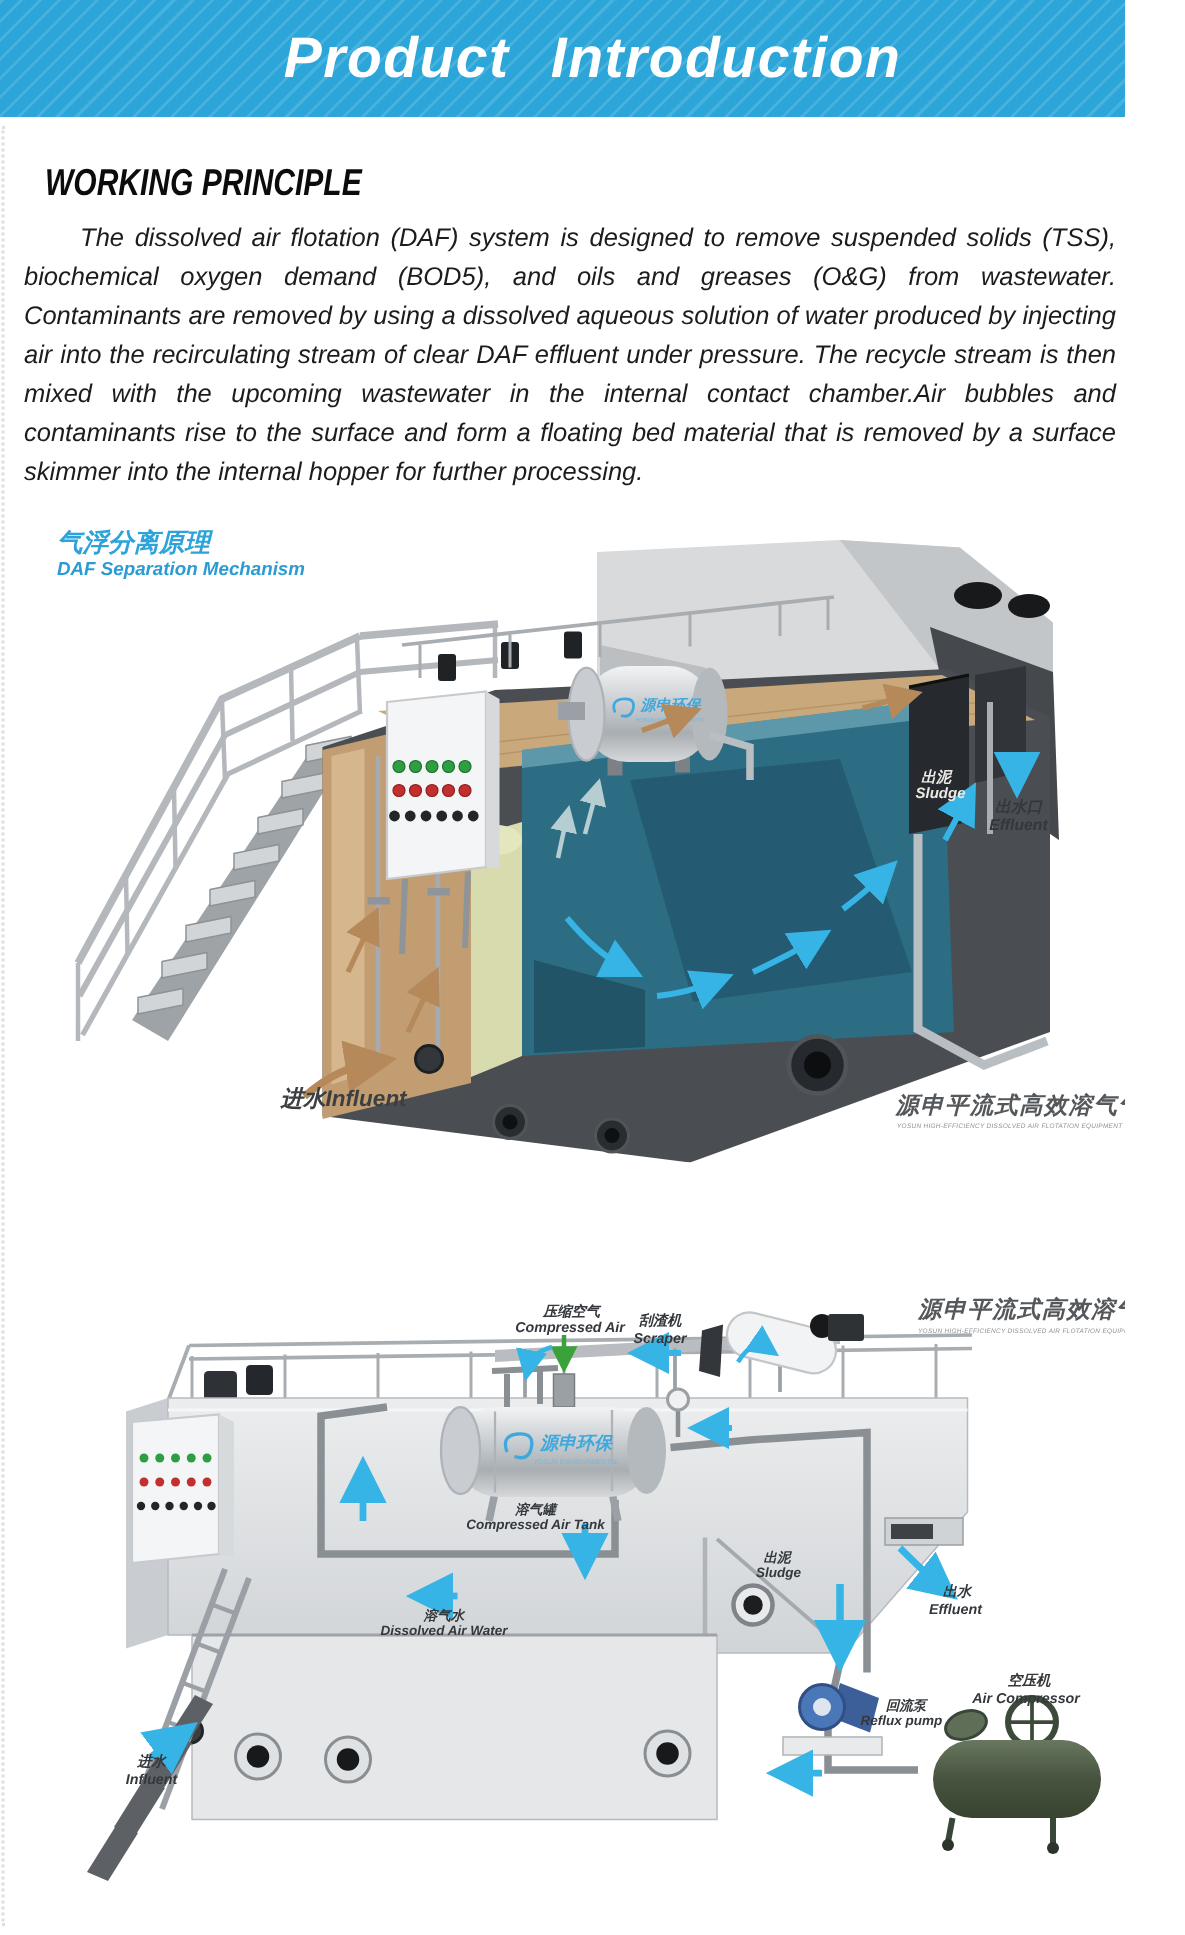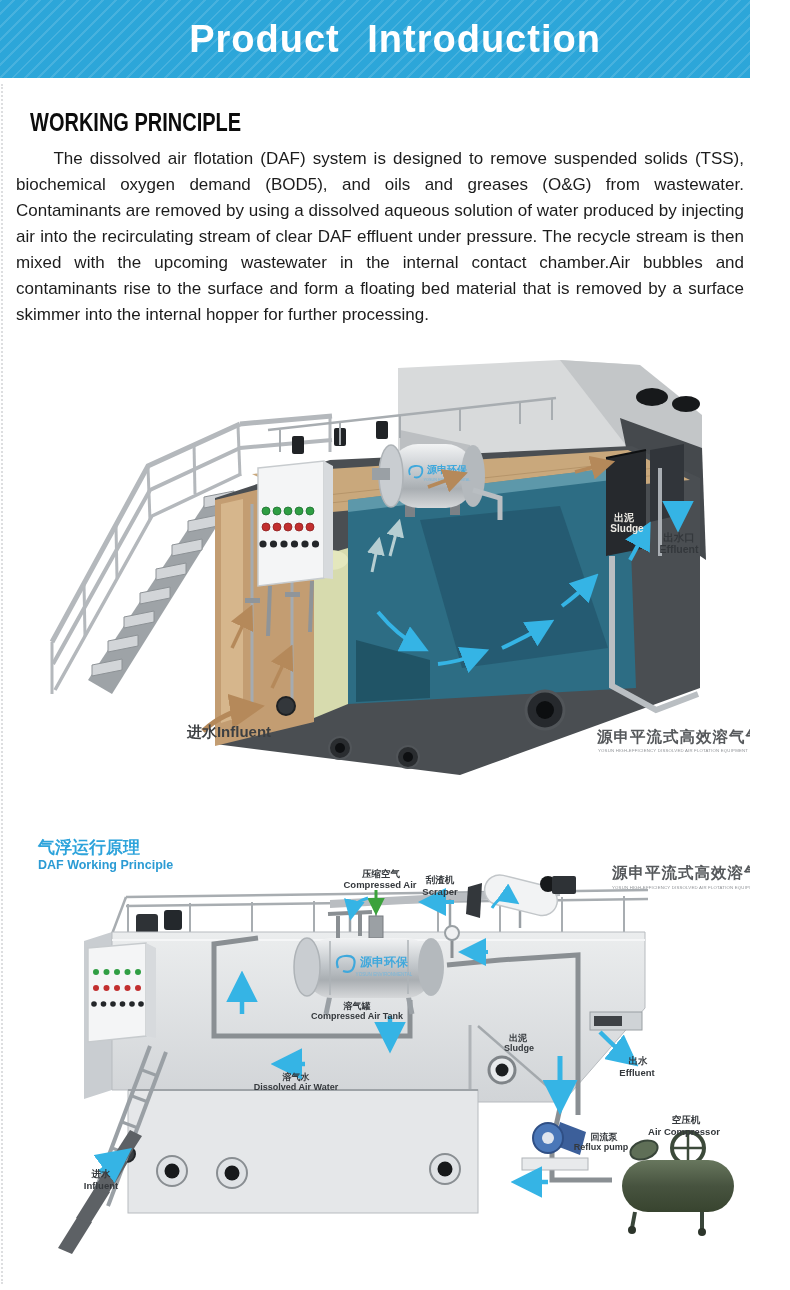--- a/index.html
+++ b/index.html
@@ -1,17 +1,17 @@
 <!DOCTYPE html>
 <html><head>
 <meta charset="utf-8">
 <style>
   html,body{margin:0;padding:0;background:#ffffff;}
   .page{position:relative;width:750px;height:1290px;background:#fff;overflow:hidden;
-        font-family:"Liberation Sans",sans-serif;}
+        font-family:"Liberation Sans",sans-serif;font-style:italic;}
   .banner{position:absolute;left:0;top:0;width:790px;height:78px;background:#2ca6d9;
     background-image:repeating-linear-gradient(135deg,rgba(255,255,255,.13) 0 2px,rgba(255,255,255,0) 2px 9px);
     display:flex;align-items:center;justify-content:center;}
   .banner-title{margin:0;color:#fff;font-size:38px;font-weight:700;letter-spacing:1px;word-spacing:16px;}
   .edge-dots{position:absolute;left:1px;top:84px;height:1200px;width:0;border-left:2px dotted #d5d7d9;opacity:.8;}
   .wp-heading{position:absolute;left:30px;top:108px;margin:0;font-size:25px;font-weight:900;color:#0c0c0c;
     transform:scaleX(.8);transform-origin:left center;letter-spacing:0;white-space:nowrap;}
   .wp-text{position:absolute;left:16px;top:146px;width:728px;margin:0;font-size:17px;line-height:26px;
     color:#1c1c1c;text-align:justify;text-indent:2.2em;}
   .sec-title{position:absolute;left:38px;z-index:2;}
@@ -34,20 +34,24 @@
 <div class="page">
 
   <header class="banner">
     <h1 class="banner-title">Product Introduction</h1>
   </header>
   <div class="edge-dots"></div>
 
   <h2 class="wp-heading">WORKING PRINCIPLE</h2>
   <p class="wp-text">The dissolved air flotation (DAF) system is designed to remove suspended solids (TSS), biochemical oxygen demand (BOD5), and oils and greases (O&amp;G) from wastewater. Contaminants are removed by using a dissolved aqueous solution of water produced by injecting air into the recirculating stream of clear DAF effluent under pressure. The recycle stream is then mixed with the upcoming wastewater in the internal contact chamber.Air bubbles and contaminants rise to the surface and form a floating bed material that is removed by a surface skimmer into the internal hopper for further processing.</p>
 
+  <div class="sec-title" style="top:352px">
+    <div class="sec-zh">气浮分离原理</div>
+    <div class="sec-en">DAF Separation Mechanism</div>
+  </div>
 
   <svg width="0" height="0" style="position:absolute">
     <defs>
       <linearGradient id="silv" x1="0" y1="0" x2="0" y2="1">
         <stop offset="0" stop-color="#f2f3f4"></stop>
           <stop offset=".45" stop-color="#c2c7cb"></stop>
         <stop offset=".7" stop-color="#a9aeb2"></stop>
           <stop offset="1" stop-color="#d6d8da"></stop>
       </linearGradient>
       <linearGradient id="body2" x1="0" y1="0" x2="0" y2="1">
@@ -235,24 +239,20 @@
       <text x="624" y="521" class="lbl f10 lblw">出泥</text>
       <text x="627" y="532" class="lbl f10 lblw">Sludge</text>
       <text x="679" y="541" class="lbl f105">出水口</text>
       <text x="679" y="553" class="lbl f105">Effluent</text>
       <text x="229" y="737" class="inf1">进水Influent</text>
       <text x="597" y="742" class="brand-zh">源申平流式高效溶气气浮</text>
       <text x="598" y="752" class="brand-en">YOSUN HIGH-EFFICIENCY DISSOLVED AIR FLOTATION EQUIPMENT</text>
     </g>
   </svg>
 
-  <div class="sec-title" style="top:838px">
-    <div class="sec-zh">气浮运行原理</div>
-    <div class="sec-en">DAF Working Principle</div>
-  </div>
 
   <svg class="diag" style="top:840px;height:450px" viewBox="0 840 790 450">
     <g stroke="#a8adb1" fill="none">
       <polyline points="126,897 648,890" stroke-width="2.5"></polyline>
       <polyline points="126,906 648,899" stroke-width="2.5"></polyline>
       <polyline points="126,897 112,934" stroke-width="2.5"></polyline>
       <g stroke-width="2">
         <line x1="128" y1="904" x2="128" y2="932"></line>
           <line x1="190" y1="903" x2="190" y2="932"></line>
           <line x1="252" y1="902" x2="252" y2="932"></line>

